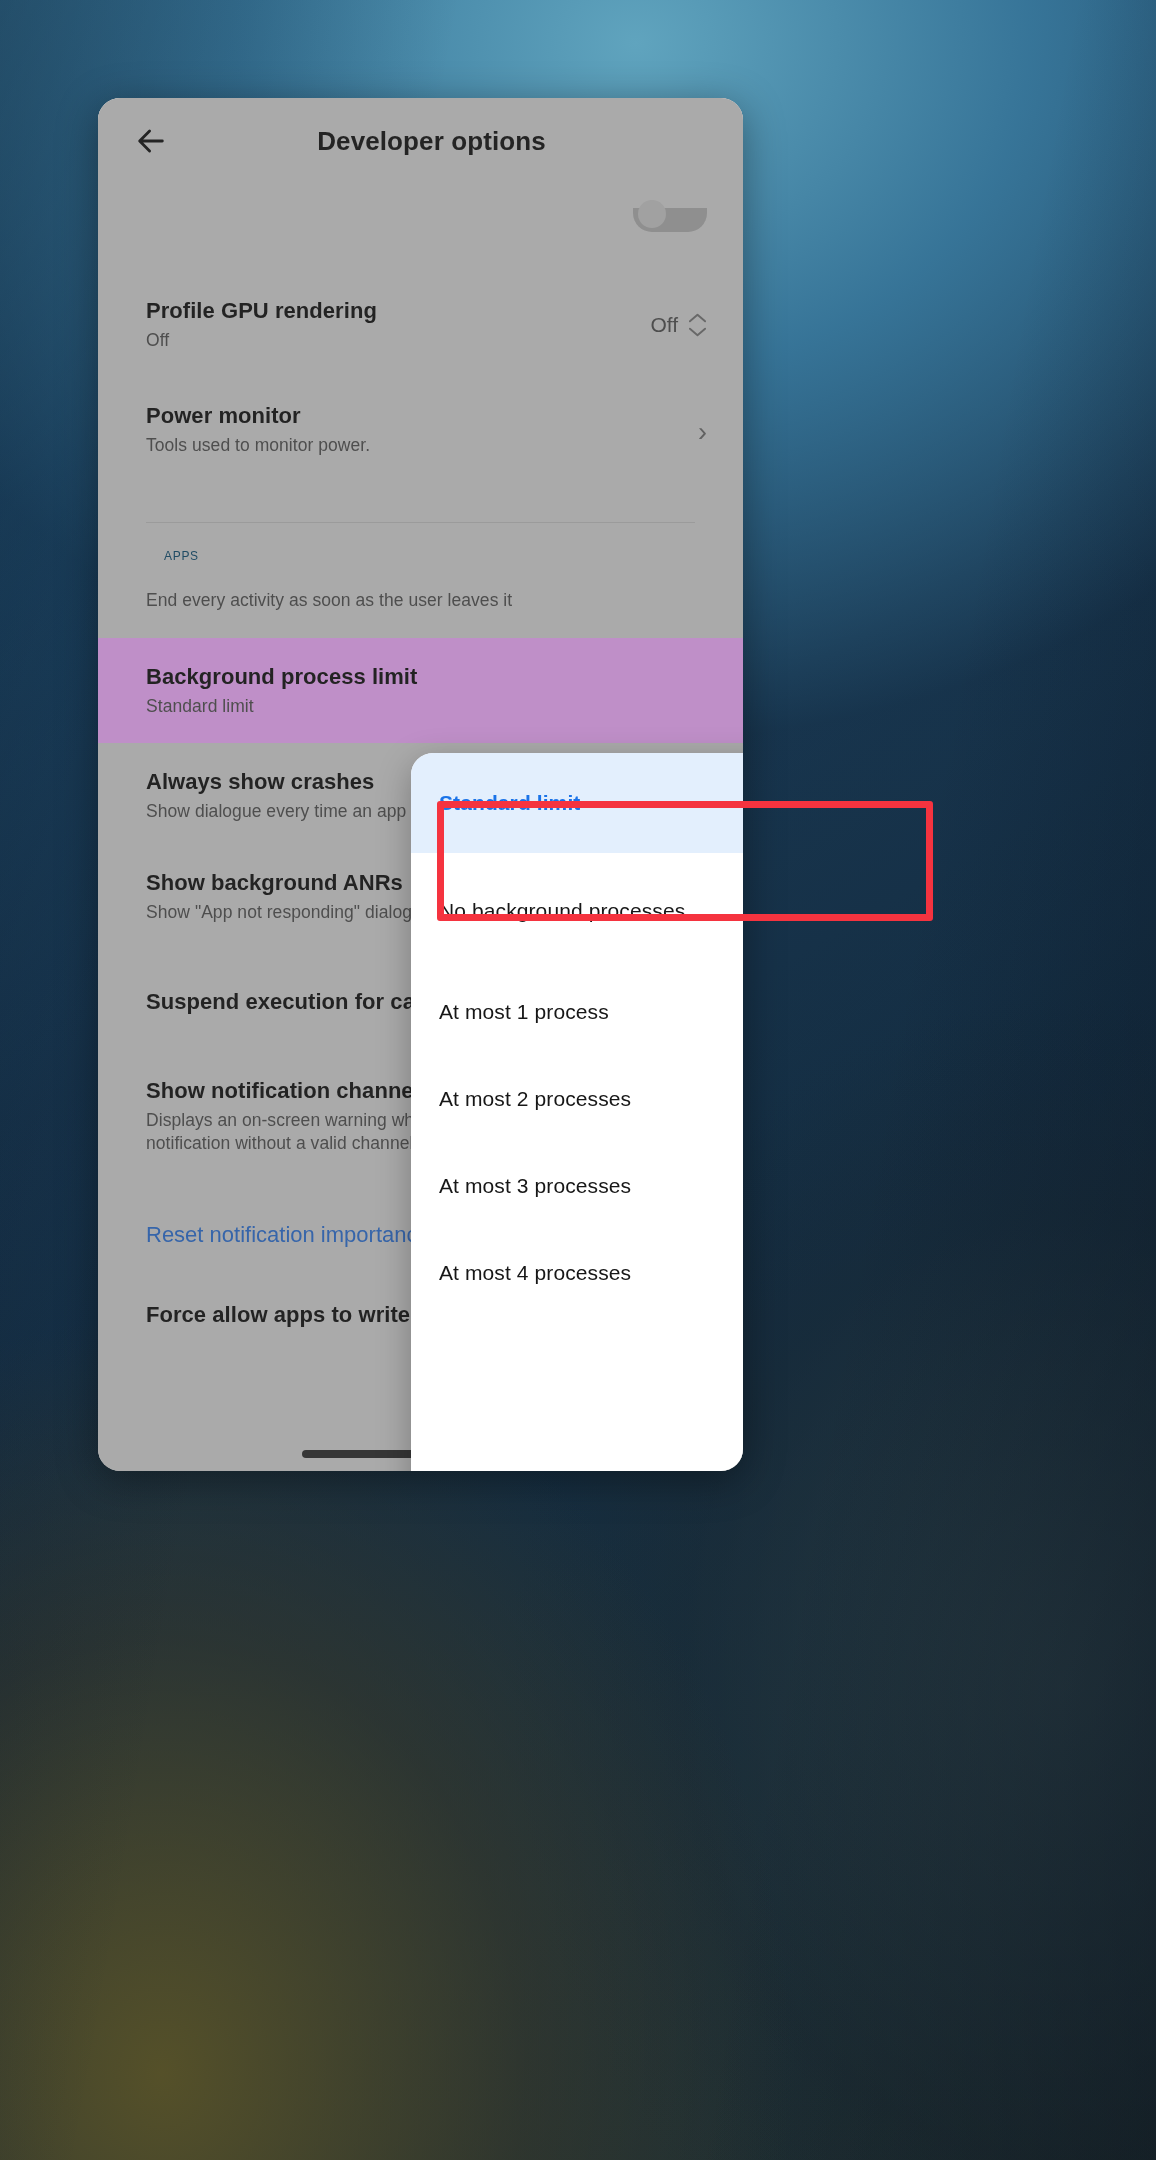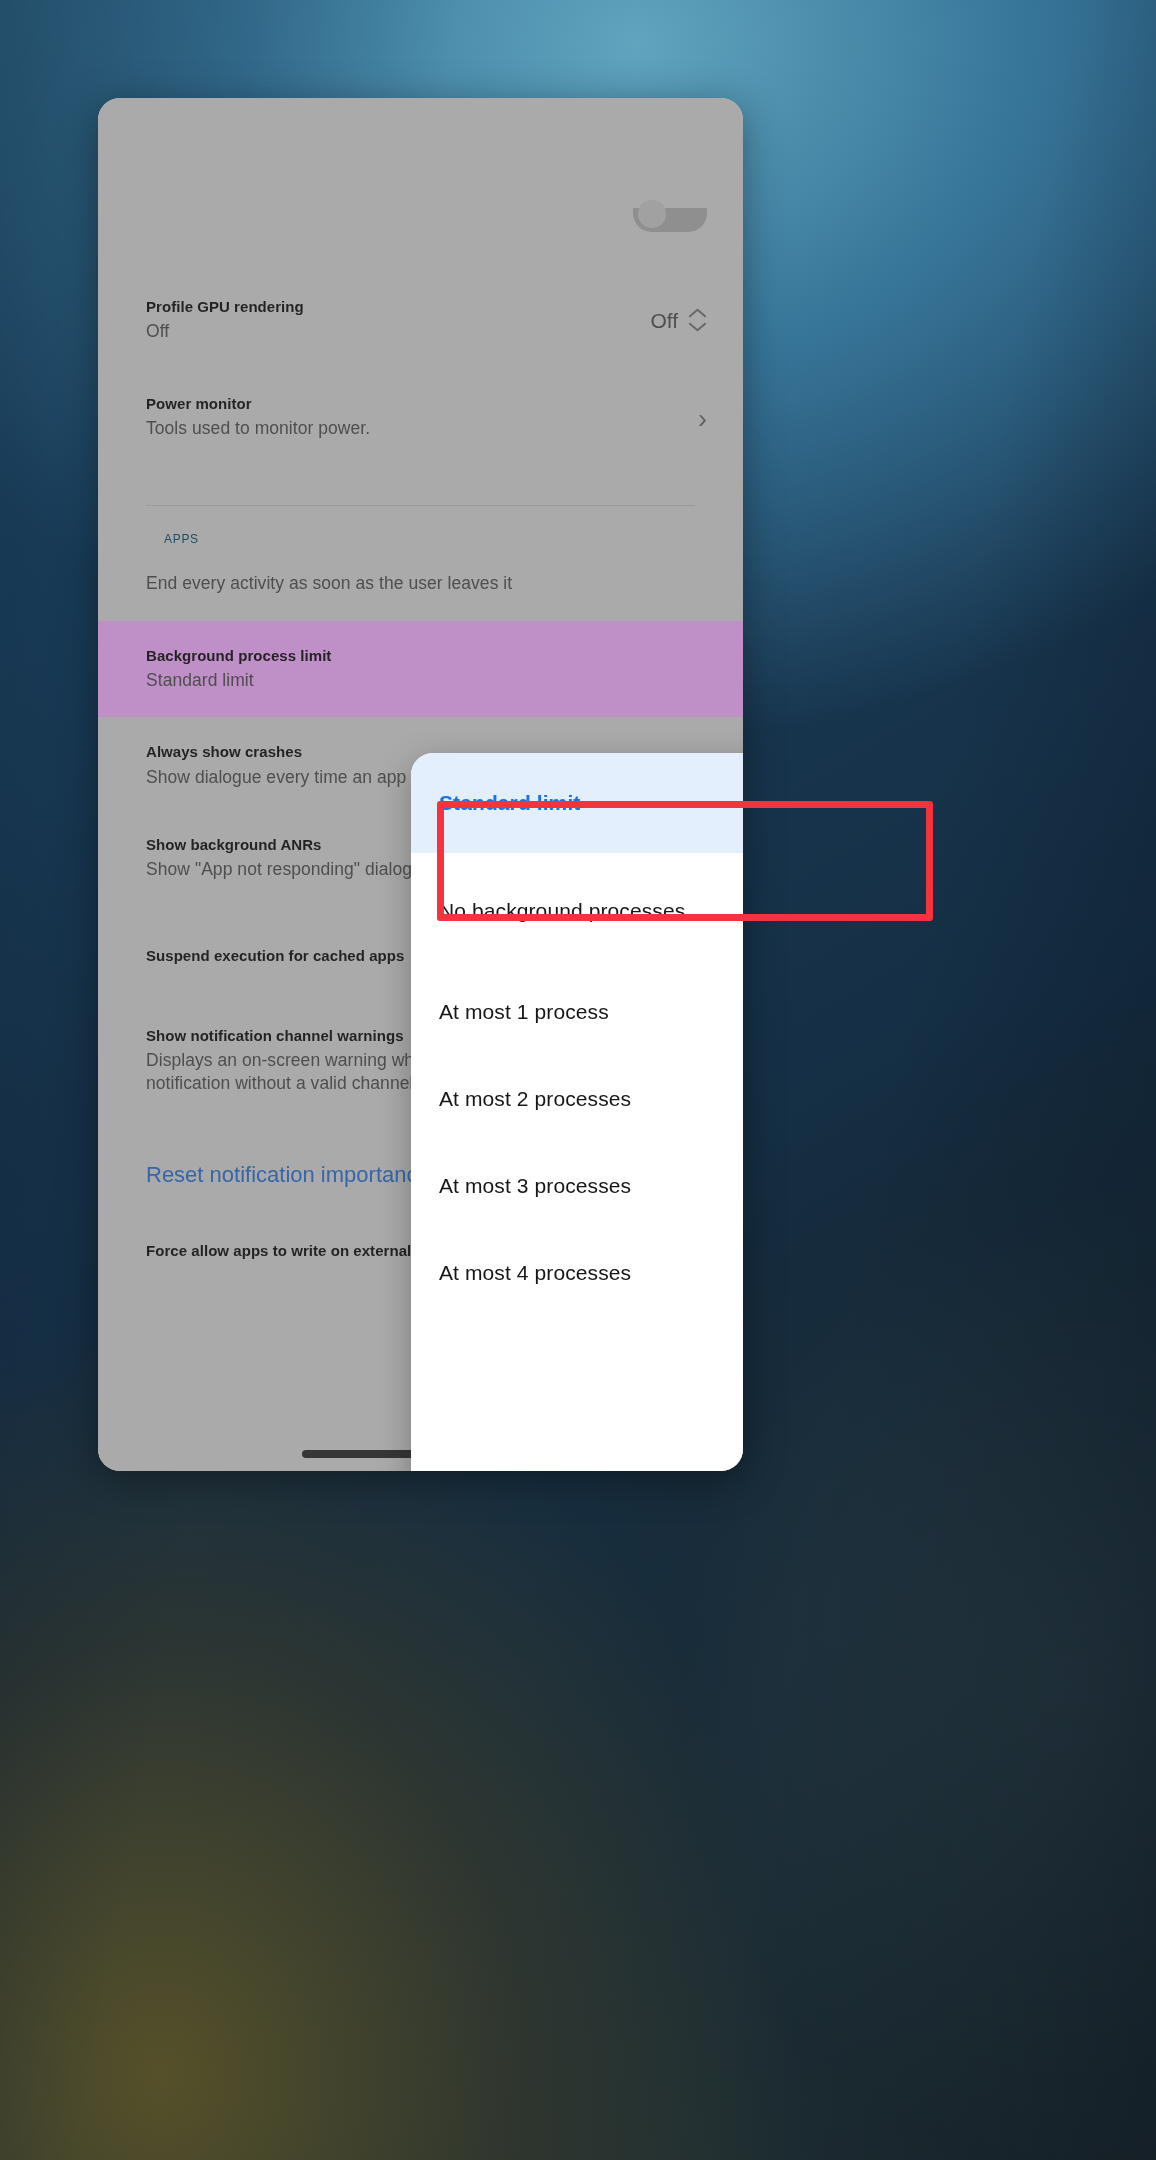--- a/index.html
+++ b/index.html
@@ -77,21 +77,21 @@
     top: 86px; left: 0; right: 0; bottom: 0;
     padding: 0;
   }
   .row {
     position: relative;
     padding: 14px 28px 16px 48px;
     min-height: 64px;
   }
   .row.highlight { background: #f0abfc; }
   .row-title {
-    font-size: 15px;
+    font-size: 22px;
     font-weight: bold;
     color: #101010;
     line-height: 1.22;
     letter-spacing: .05px;
   }
   .row-sub {
     font-size: 17.5px;
     color: #4e4e4e;
     line-height: 1.28;
     margin-top: 4px;
@@ -276,20 +276,28 @@
       <div class="row" style="padding-top:42px;padding-bottom:42px;">
         <div class="row-link">Reset notification importance</div>
       </div>
 
       <div class="row" style="padding-top:12px;">
         <div class="row-title" style="white-space:nowrap;">Force allow apps to write on external stor</div>
       </div>
 
     </div>
 
+    <div class="appbar">
+      <div class="back-btn">
+        <svg viewBox="0 0 24 24">
+          <path d="M20 12 H5 M11 5 L4 12 L11 19" fill="none" stroke="#121212" stroke-width="2" stroke-linecap="round" stroke-linejoin="round"></path>
+        </svg>
+      </div>
+      <div class="appbar-title">Developer options</div>
+    </div>
 
     <div id="gesture-bar"></div>
 
   </div>
 
   <div id="scrim"></div>
 
   <div id="dialog">
 
     <div class="opt selected">

